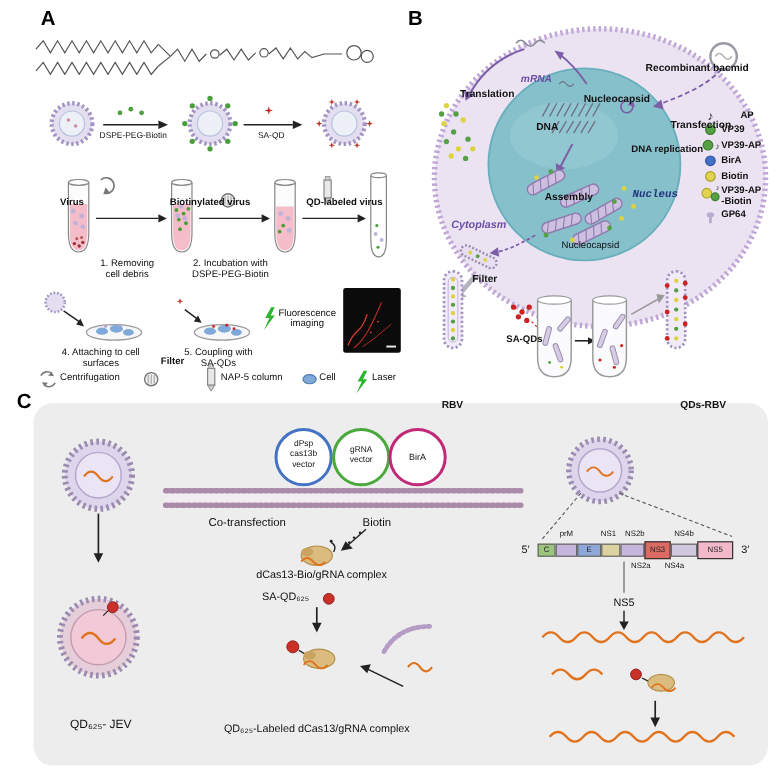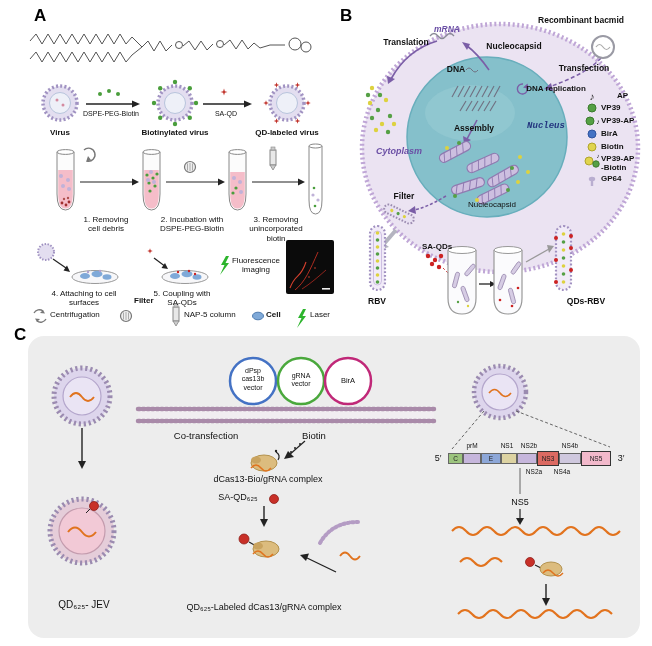--- a/index.html
+++ b/index.html
@@ -2,21 +2,21 @@
 <html><head>
 <meta charset="utf-8">
 <style>
   * { margin:0; padding:0; box-sizing:border-box; }
   body { font-family:"Liberation Sans","DejaVu Sans",sans-serif; background:#fff; }
   .fig { position:relative; width:652px; height:646px; background:#fff; overflow:hidden; }
   .fig svg.gfx { position:absolute; left:0; top:0; }
   .lbl { position:absolute; transform:translateX(-50%); text-align:center; font-size:8px;
          color:#111; line-height:1.18; white-space:nowrap; }
   .w { white-space:normal; }
-  .b { font-weight:700; }
+  .b { font-weight:700;margin-top:36px; }
   .lblL { position:absolute; font-size:8px; color:#111; line-height:1.1; font-weight:700; }
   .letter { position:absolute; font-size:17px; font-weight:700; color:#000; }
   .purple { color:#6b4fa5; font-style:italic; }
   .navy { color:#23357f; font-style:italic;font-family:Liberation Mono, monospace; }
   .seg { position:absolute; border:1px solid #666; display:flex; align-items:center;
          justify-content:center; font-size:6.5px; color:#222; }
 </style>
 </head>
 <body>
 
@@ -547,28 +547,27 @@
 <div class="letter" style="left:340px;top:6px">B</div>
 <div class="letter" style="left:14px;top:325px">C</div>
 
 <div class="lbl b" style="left:60px;top:128px">Virus</div>
 <div class="lbl" style="left:111px;top:110px;font-size:7px">DSPE-PEG-Biotin</div>
 <div class="lbl b" style="left:175px;top:128px">Biotinylated virus</div>
 <div class="lbl" style="left:226px;top:110px;font-size:7px">SA-QD</div>
 <div class="lbl b" style="left:287px;top:128px">QD-labeled virus</div>
 <div class="lbl w" style="left:106px;top:215px;width:58px">1. Removing cell debris</div>
 <div class="lbl w" style="left:192px;top:215px;width:72px">2. Incubation with DSPE-PEG-Biotin</div>
-<div class="lbl w" style="left:276px;top:215px;width:70px">3. Removing unincorporated biotin</div>
 <div class="lbl w" style="left:84px;top:289px;width:72px">4. Attaching to cell surfaces</div>
 <div class="lbl w" style="left:182px;top:289px;width:66px">5. Coupling with SA-QDs</div>
 <div class="lbl w" style="left:256px;top:256px;width:58px">Fluorescence imaging</div>
 <div class="lblL" style="left:50px;top:311px;font-weight:400">Centrifugation</div>
 <div class="lblL" style="left:134px;top:297px;font-weight:700">Filter</div>
 <div class="lblL" style="left:184px;top:311px;font-weight:400">NAP-5 column</div>
-<div class="lblL" style="left:266px;top:311px;font-weight:700">Cell</div>
+<div class="lblL" style="left:266px;top:311px;font-weight:400">Cell</div>
 <div class="lblL" style="left:310px;top:311px;font-weight:400">Laser</div>
 
 <div class="lbl b" style="left:406px;top:37px;font-size:8.5px">Translation</div>
 <div class="lbl b purple" style="left:447px;top:24px;font-size:8.5px">mRNA</div>
 <div class="lbl b" style="left:514px;top:41px;font-size:8.5px">Nucleocapsid</div>
 <div class="lbl b" style="left:581px;top:15px;font-size:8.5px">Recombinant bacmid</div>
 <div class="lbl b" style="left:584px;top:63px;font-size:8.5px">Transfection</div>
 <div class="lbl b" style="left:456px;top:64px;font-size:8.5px">DNA</div>
 <div class="lbl b" style="left:556px;top:84px;font-size:8px">DNA replication</div>
 <div class="lbl b" style="left:474px;top:123px;font-size:8.5px">Assembly</div>

